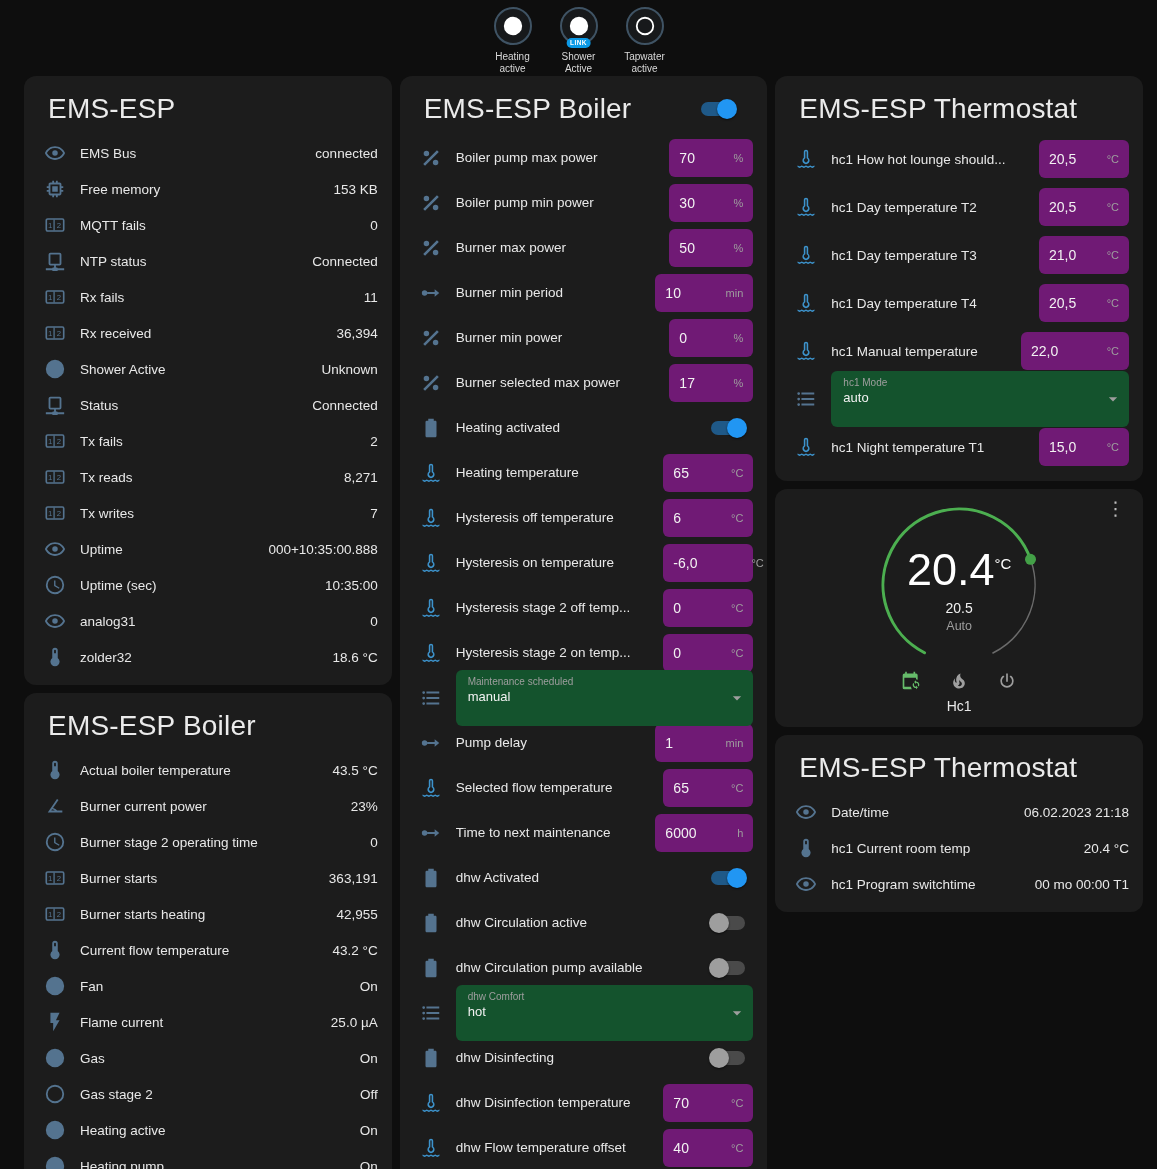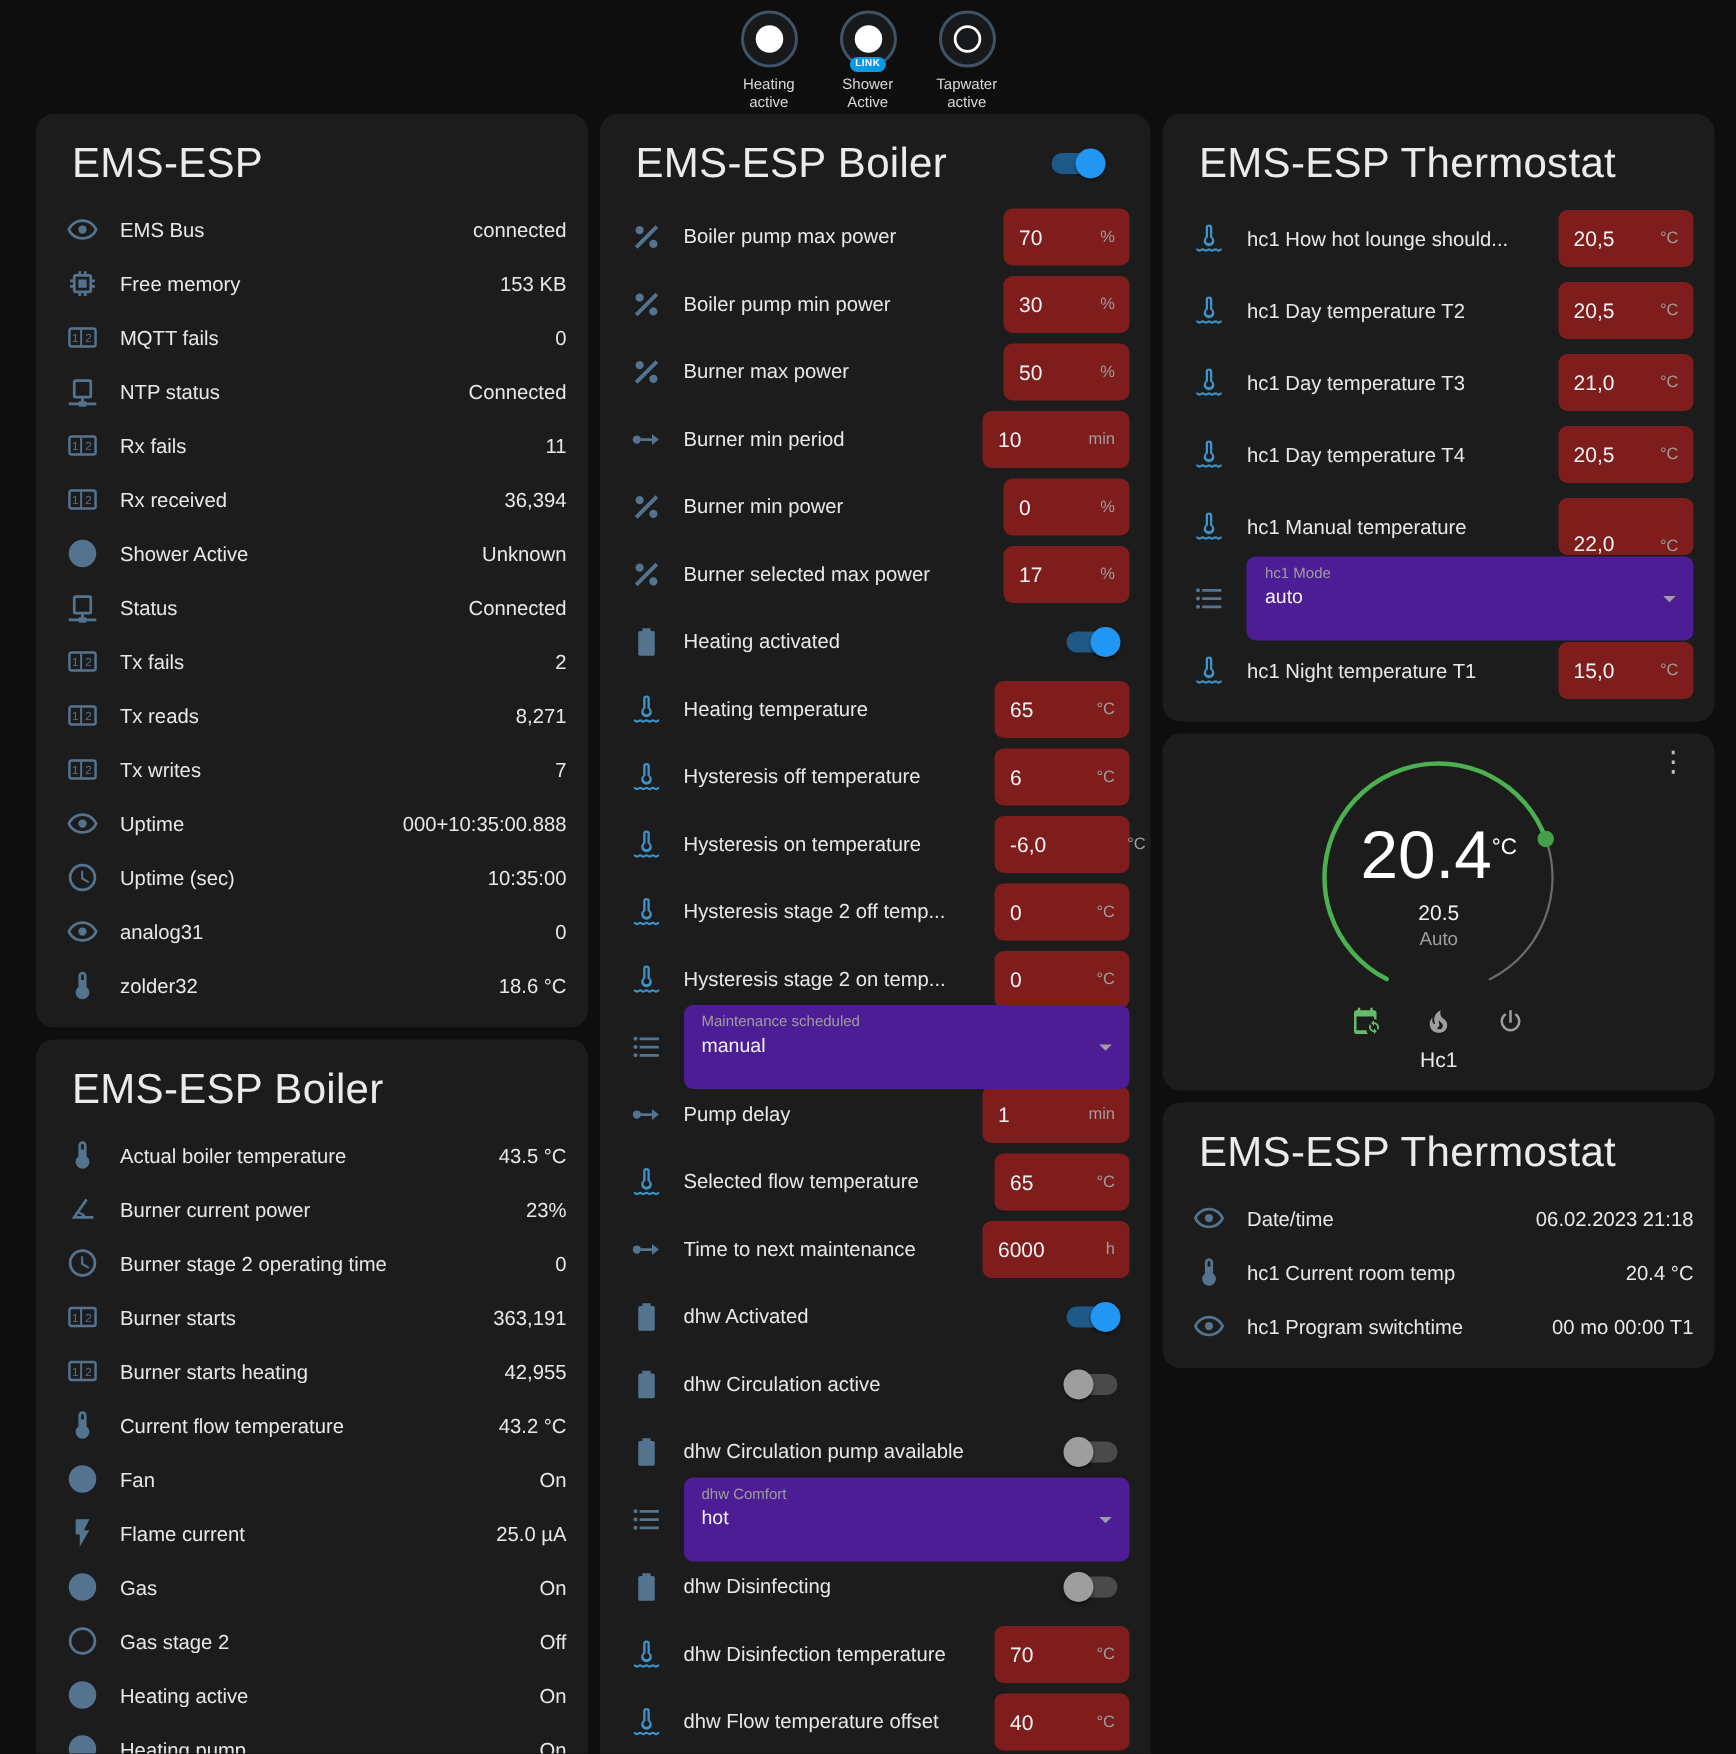--- a/index.html
+++ b/index.html
@@ -25,25 +25,25 @@
   .row{display:flex;align-items:center;padding:0 14px 0 20px;gap:14px;cursor:pointer}
   .dense .row{height:36px}
   .mid .row{height:45px}
   .tall .row{height:48px}
   .icon{flex:none;width:22px;height:22px;color:#54738f;display:inline-flex;align-items:center;justify-content:center}
   .icon svg{width:100%;height:100%;display:block}
   .icon.temp{color:#3d93cc}
   .label{flex:1;font-size:13.5px;color:#e8e8e8;white-space:nowrap;overflow:hidden;text-overflow:ellipsis}
   .value{font-size:13.5px;color:#e8e8e8;white-space:nowrap}
 
-  .numbox{flex:none;height:38px;background:#7f1d1d;border-radius:6px;display:flex;align-items:center;justify-content:space-between;padding:0 10px;cursor:text}
+  .numbox{flex:none;height:38px;background:#701a75;border-radius:6px;display:flex;align-items:center;justify-content:space-between;padding:0 10px;cursor:text}
   .num{font-size:14px;color:#f2f2f2}
   .unit{font-size:11px;color:#9e9e9e;margin-left:6px}
 
-  .selbox{flex:1;height:56px;background:#4c1d95;border-radius:6px;position:relative;padding:6px 30px 0 12px;cursor:pointer}
+  .selbox{flex:1;height:56px;background:#14532d;border-radius:6px;position:relative;padding:6px 30px 0 12px;cursor:pointer}
   .sel-label{display:block;font-size:10px;color:#9e9e9e}
   .sel-value{display:block;font-size:13px;color:#f2f2f2;margin-top:2px}
   .caret{position:absolute;right:6px;top:50%;transform:translateY(-50%);width:20px;height:20px;color:#9e9e9e}
   .caret svg{width:100%;height:100%}
 
   .switch{flex:none;position:relative;width:34px;height:14px;border-radius:7px;margin-right:8px;cursor:pointer}
   .switch.on{background:rgba(33,150,243,.5)}
   .switch.off{background:#4a4a4a}
   .thumb{position:absolute;top:-3px;width:20px;height:20px;border-radius:50%;box-shadow:0 1px 2px rgba(0,0,0,.6)}
   .switch.on .thumb{right:-2px;background:#2196f3}
@@ -734,21 +734,21 @@
           </div>
         </div>
         <div class="row row-number">
           <span class="icon temp">
             <svg viewBox="0 0 24 24">
               <path fill="currentColor" d="M12 1.8a2.4 2.4 0 0 0-2.4 2.4v6.5a3.9 3.9 0 1 0 4.8 0V4.2A2.4 2.4 0 0 0 12 1.8m0 1.7c.4 0 .7.3.7.7v7l.5.3a2.2 2.2 0 1 1-2.4 0l.5-.3v-7c0-.4.3-.7.7-.7z"></path>
               <path fill="currentColor" d="M2.8 19.1c1.15 0 1.15.9 2.3.9s1.15-.9 2.3-.9 1.15.9 2.3.9 1.15-.9 2.3-.9 1.15.9 2.3.9 1.15-.9 2.3-.9 1.15.9 2.3.9 1.15-.9 2.3-.9v1.7c-1.15 0-1.15.9-2.3.9s-1.15-.9-2.3-.9-1.15.9-2.3.9-1.15-.9-2.3-.9-1.15.9-2.3.9-1.15-.9-2.3-.9-1.15.9-2.3.9-1.15-.9-2.3-.9z"></path>
             </svg>
           </span>
           <span class="label">hc1 Manual temperature</span>
-          <div class="numbox" style="width: 90px; align-items: flex-end;">
+          <div class="numbox" style="width: 108px;">
             <span class="num">22,0</span>
             <span class="unit">°C</span>
           </div>
         </div>
         <div class="row row-select">
           <span class="icon">
             <svg viewBox="0 0 24 24">
               <path fill="currentColor" d="M7,5H21V7H7V5M7,11H21V13H7V11M7,17H21V19H7V17M4,4.5A1.5,1.5 0 0,1 5.5,6A1.5,1.5 0 0,1 4,7.5A1.5,1.5 0 0,1 2.5,6A1.5,1.5 0 0,1 4,4.5M4,10.5A1.5,1.5 0 0,1 5.5,12A1.5,1.5 0 0,1 4,13.5A1.5,1.5 0 0,1 2.5,12A1.5,1.5 0 0,1 4,10.5M4,16.5A1.5,1.5 0 0,1 5.5,18A1.5,1.5 0 0,1 4,19.5A1.5,1.5 0 0,1 2.5,18A1.5,1.5 0 0,1 4,16.5Z"></path>
             </svg>
           </span>

